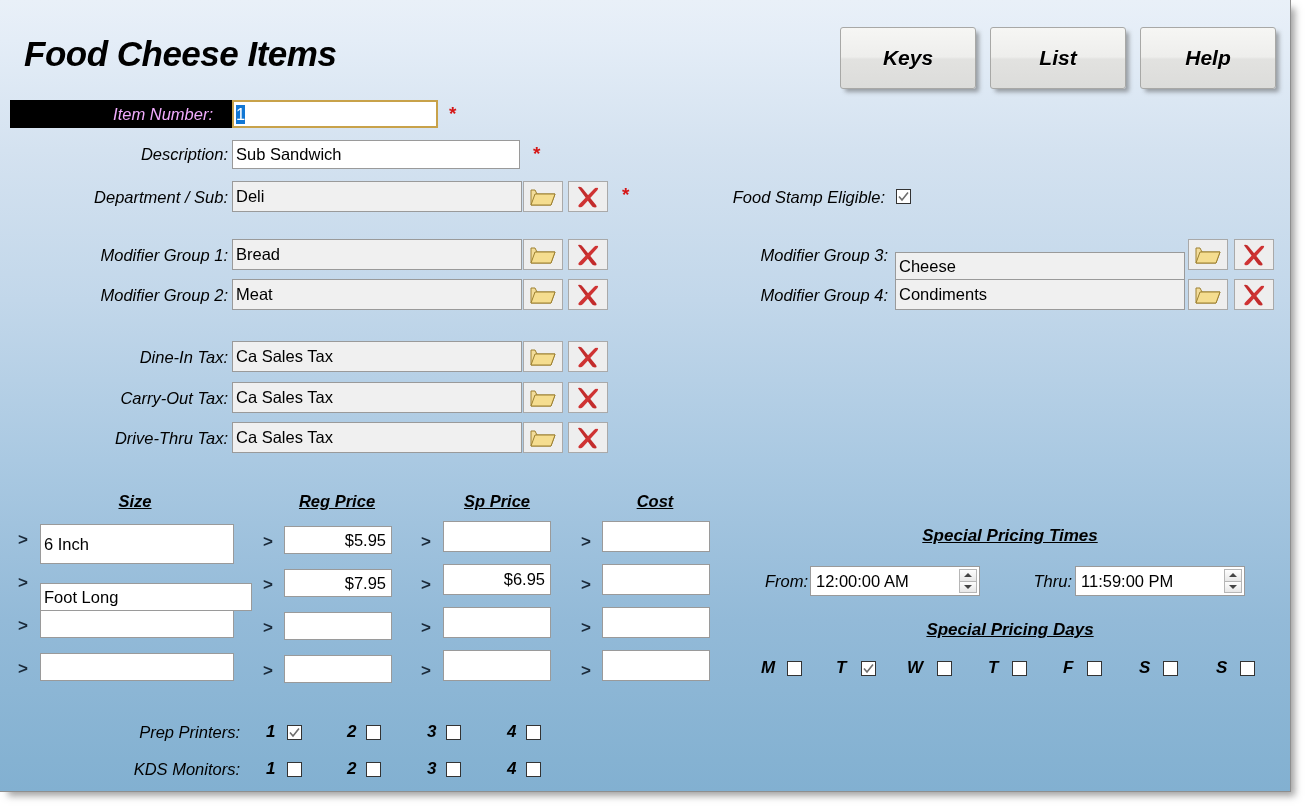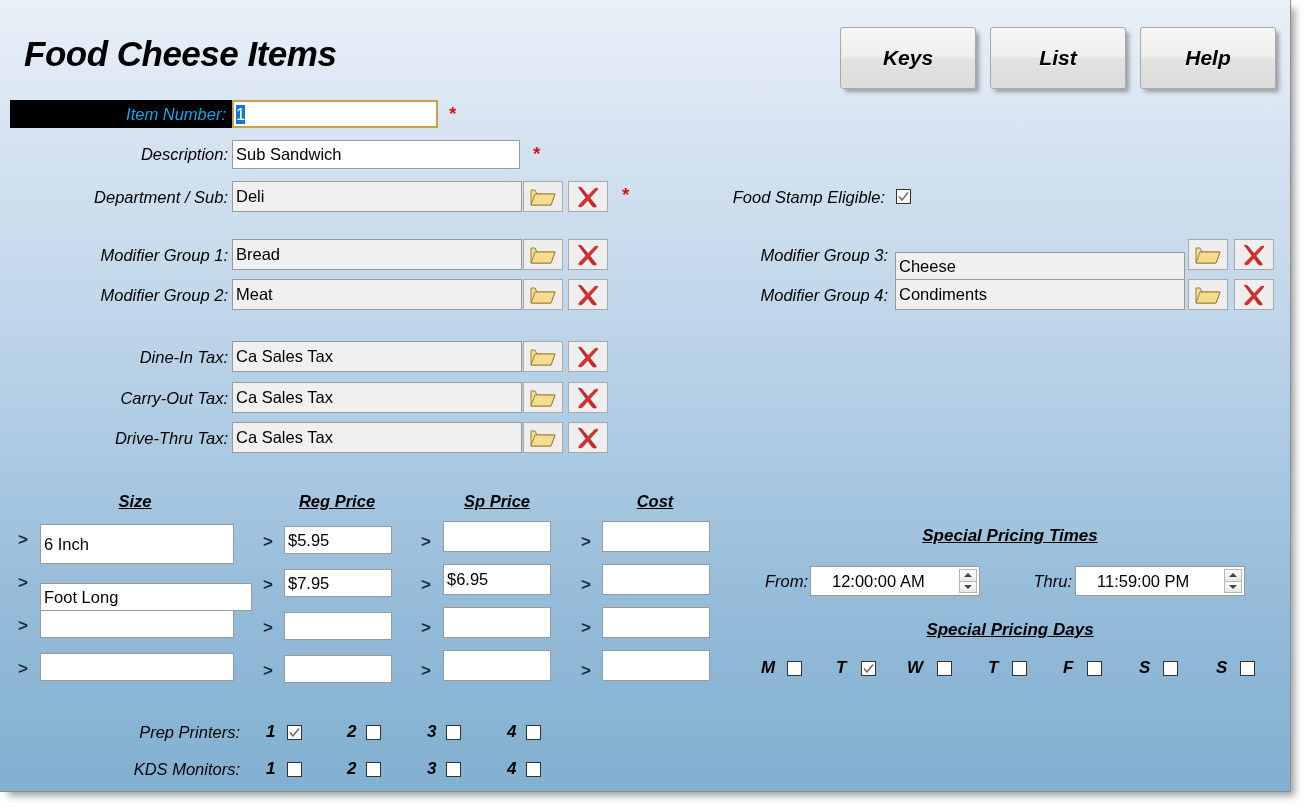--- a/index.html
+++ b/index.html
@@ -78,29 +78,29 @@
     position: absolute;
     font-size: 16.5px;
     font-style: italic;
     color: #000;
     text-align: right;
     white-space: nowrap;
   }
   .lbl-black {
     position: absolute;
     background: #000000;
-    color: #0ea5e9;
+    color: #f0abfc;
     font-size: 16.5px;
     font-style: italic;
     text-align: right;
     white-space: nowrap;
     display: flex;
     align-items: center;
     justify-content: flex-end;
-    padding-right: 6px;
+    padding-right: 19px;
     box-sizing: border-box;
   }
 
   .tf {
     position: absolute;
     box-sizing: border-box;
     background: #ffffff;
     border: 1px solid #9a9a9a;
     font-size: 16.5px;
     color: #000;
@@ -108,21 +108,21 @@
     display: flex;
     align-items: center;
     overflow: hidden;
     white-space: nowrap;
     font-family: "Liberation Sans", sans-serif;
   }
   .tf.readonly {
     background: #f0f0f0;
     border: 1px solid #9a9a9a;
   }
-  .tf.right { padding-right: 18px; }
+  .tf.right { justify-content: flex-end; padding-right: 5px; }
   .tf.focused {
     border: 1px solid #c8a24a;
     outline: 1px solid #c8a24a;
     outline-offset: -2px;
   }
   .sel {
     background: #1277d4;
     color: #ffffff;
   }
 
@@ -185,21 +185,21 @@
     position: absolute;
     box-sizing: border-box;
     background: #ffffff;
     border: 1px solid #9a9a9a;
     display: flex;
     align-items: center;
   }
   .spin-val {
     flex: 1;
     font-size: 16.5px;
-    padding-left: 21px;
+    padding-left: 5px;
     white-space: nowrap;
     overflow: hidden;
   }
   .spin-btns {
     width: 18px;
     height: 24px;
     margin-right: 2px;
     display: flex;
     flex-direction: column;
     border: 1px solid #b6b6b6;

